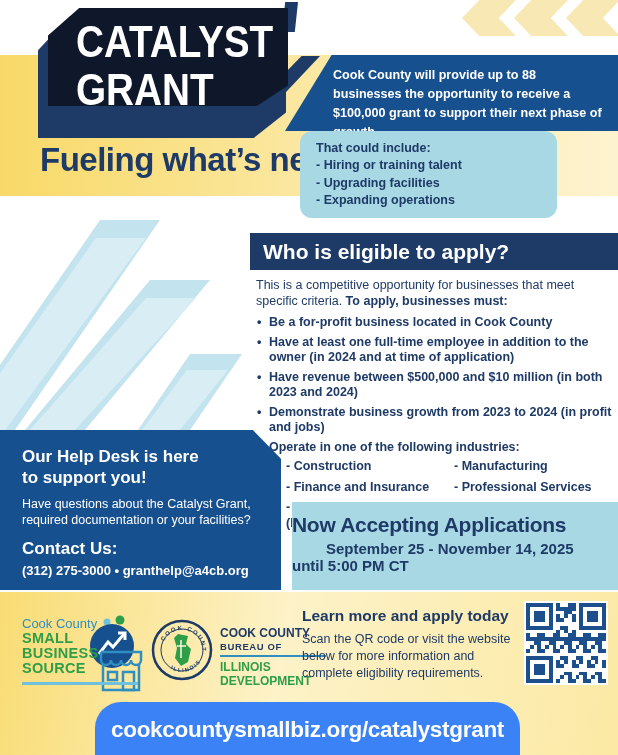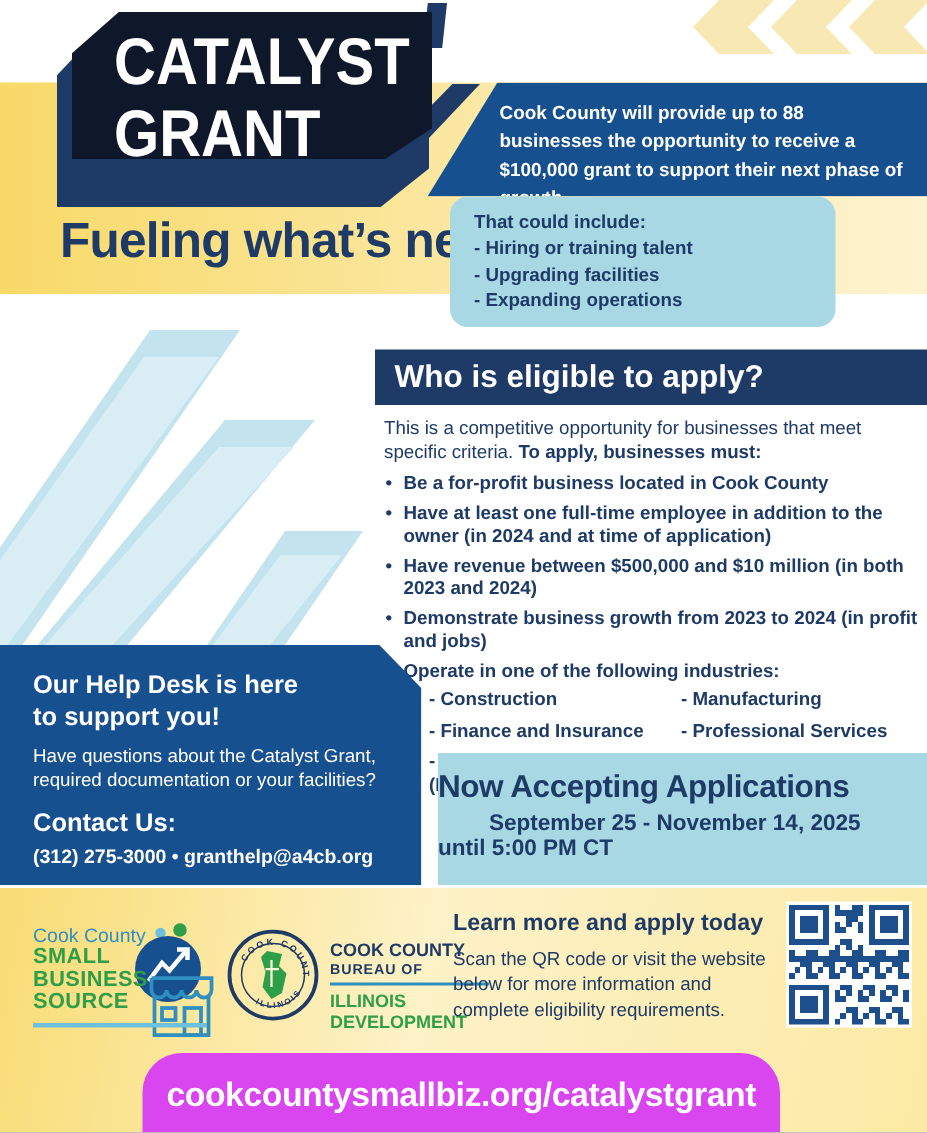--- a/index.html
+++ b/index.html
@@ -93,21 +93,21 @@
   .bed-rule{width:106px;height:2px;background:#2e8fc0;margin:3px 0;}
   .bed-l3,.bed-l4{font-size:12px;font-weight:700;color:#2f9e48;}
 
   .learn{left:302px;top:607px;width:214px;color:#1e3a66;z-index:4;}
   .learn-title{font-size:15.5px;font-weight:700;}
   .learn-body{font-size:12.5px;font-weight:500;line-height:1.35;margin-top:6px;}
 
   .qr{left:524px;top:601px;width:84px;height:84px;background:#ffffff;padding:2px;box-sizing:border-box;z-index:4;}
   .qr svg{width:100%;height:100%;display:block;shape-rendering:crispEdges;}
 
-  .url-bar{left:95px;top:702px;width:425px;height:53px;background:#d946ef;
+  .url-bar{left:95px;top:702px;width:425px;height:53px;background:#3b82f6;
     border-radius:26px 26px 0 0;color:#fff;text-align:center;
     font-size:22.5px;font-weight:700;line-height:55px;z-index:5;letter-spacing:-0.3px;}
 </style>
 </head>
 <body>
 
 <div class="page">
 
   <div class="abs band-top"></div>
   <div class="abs band-bottom"></div>

